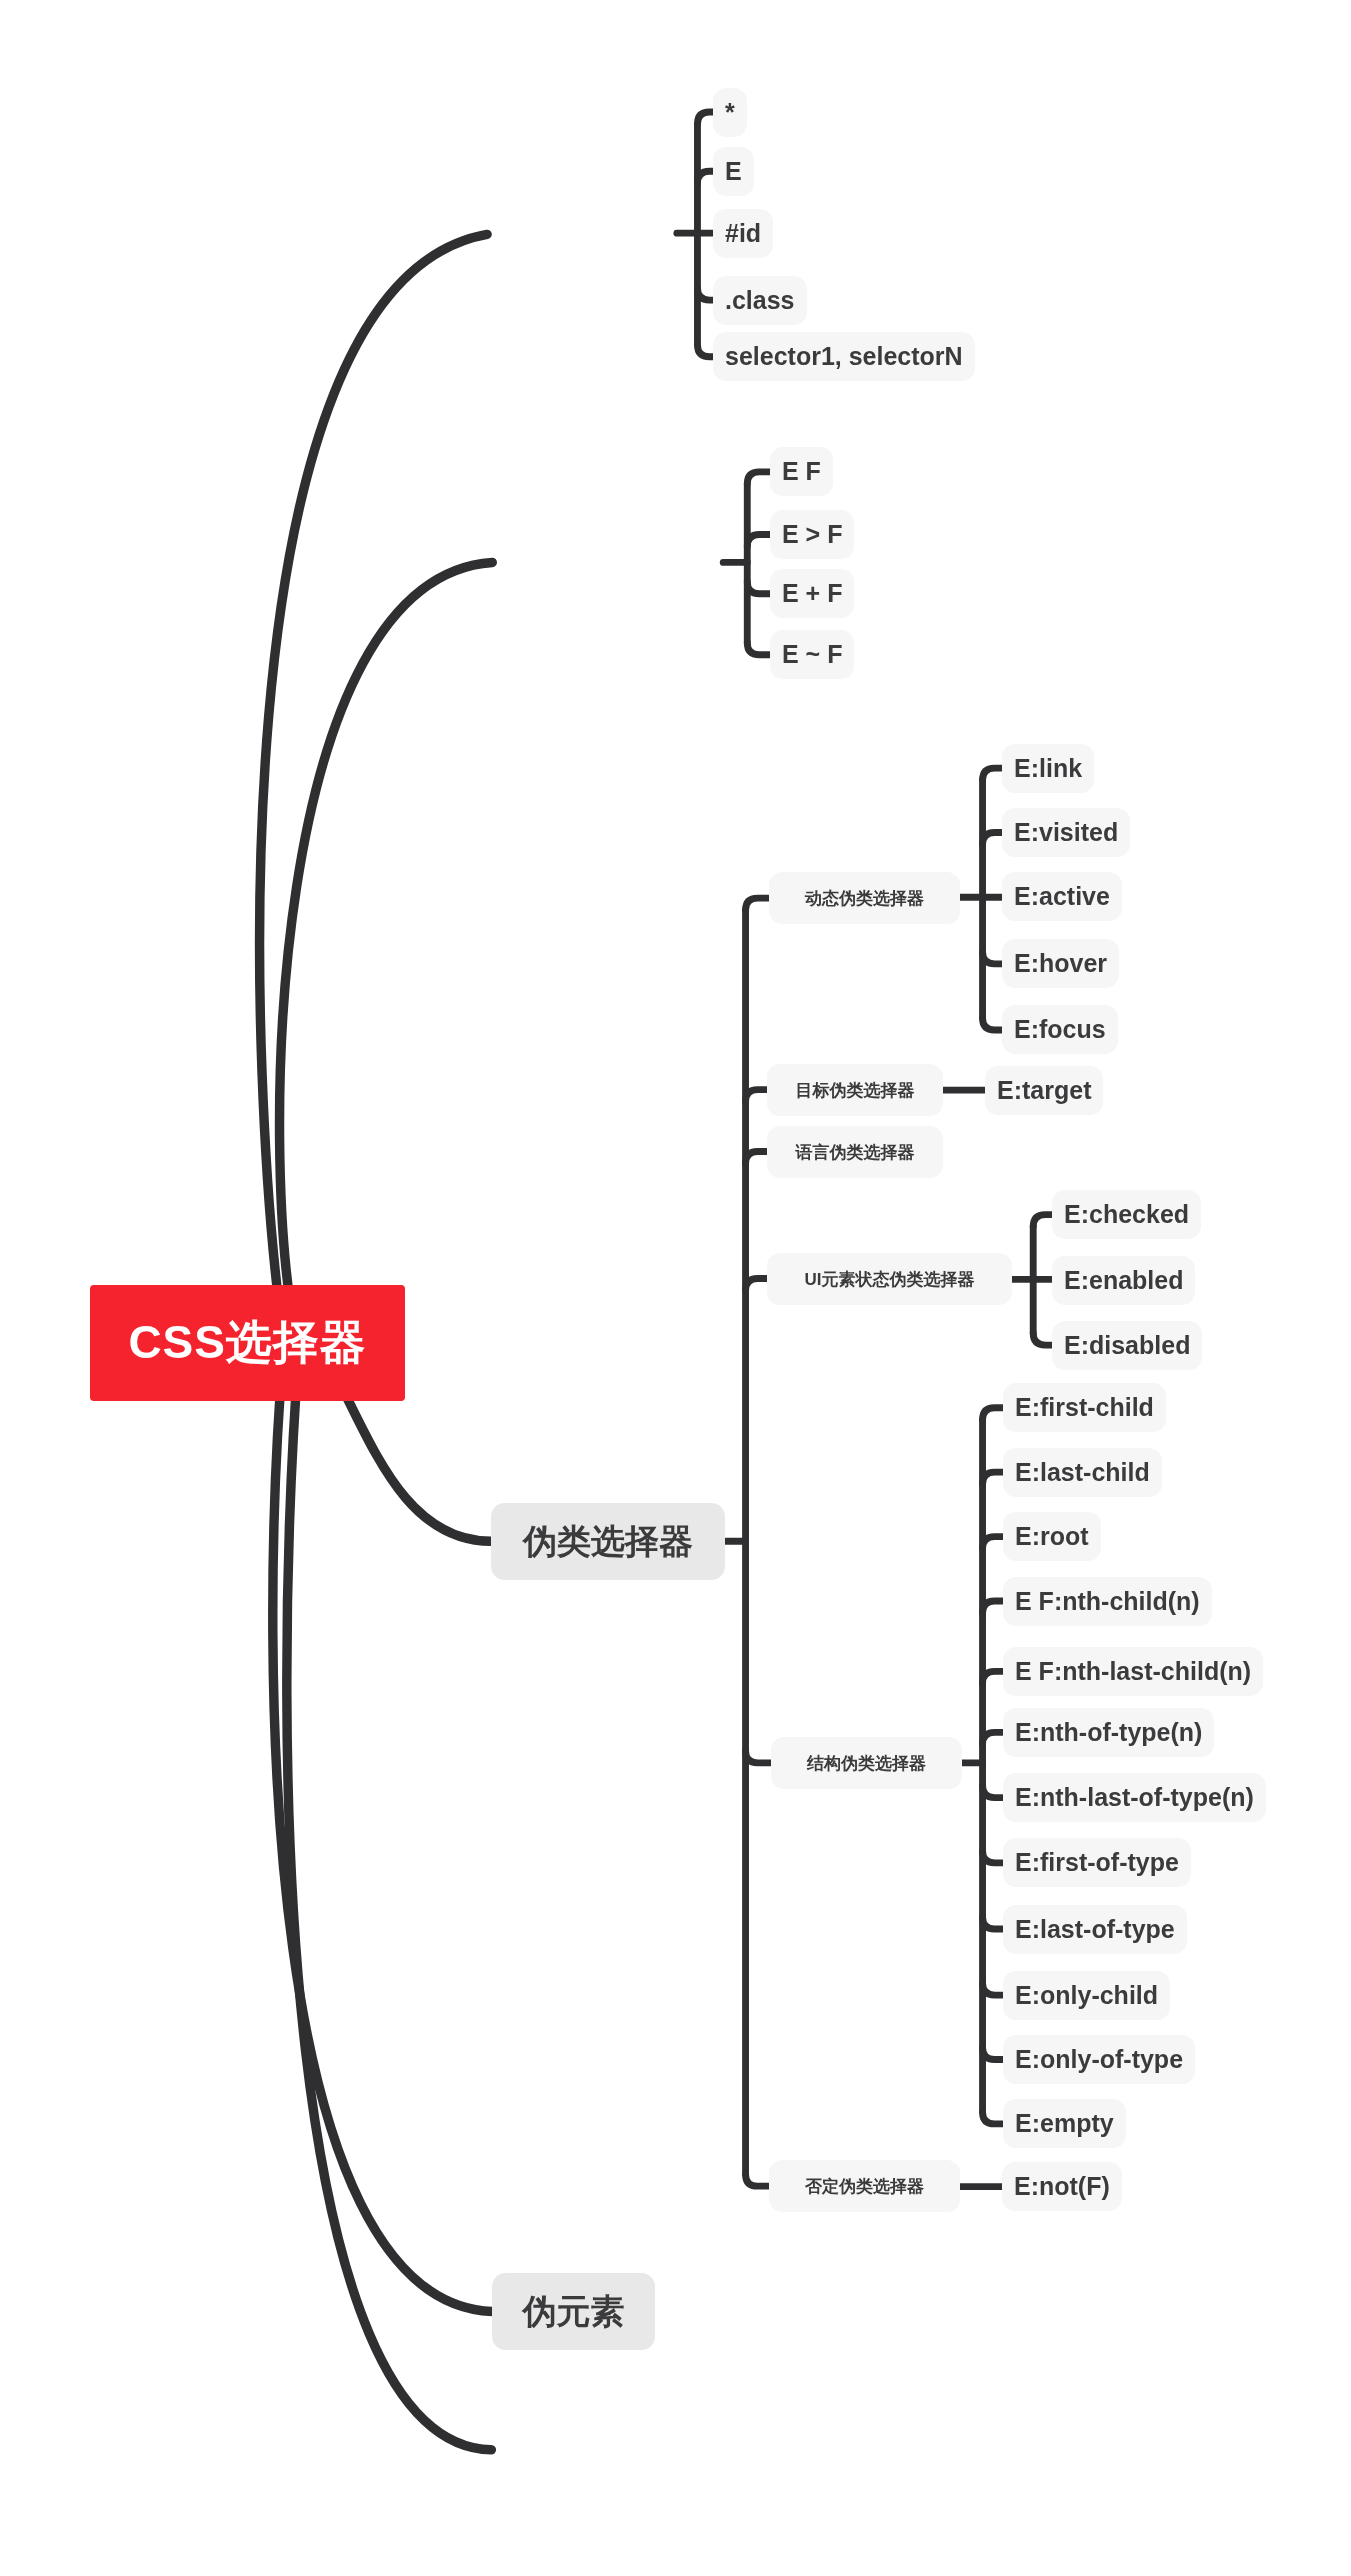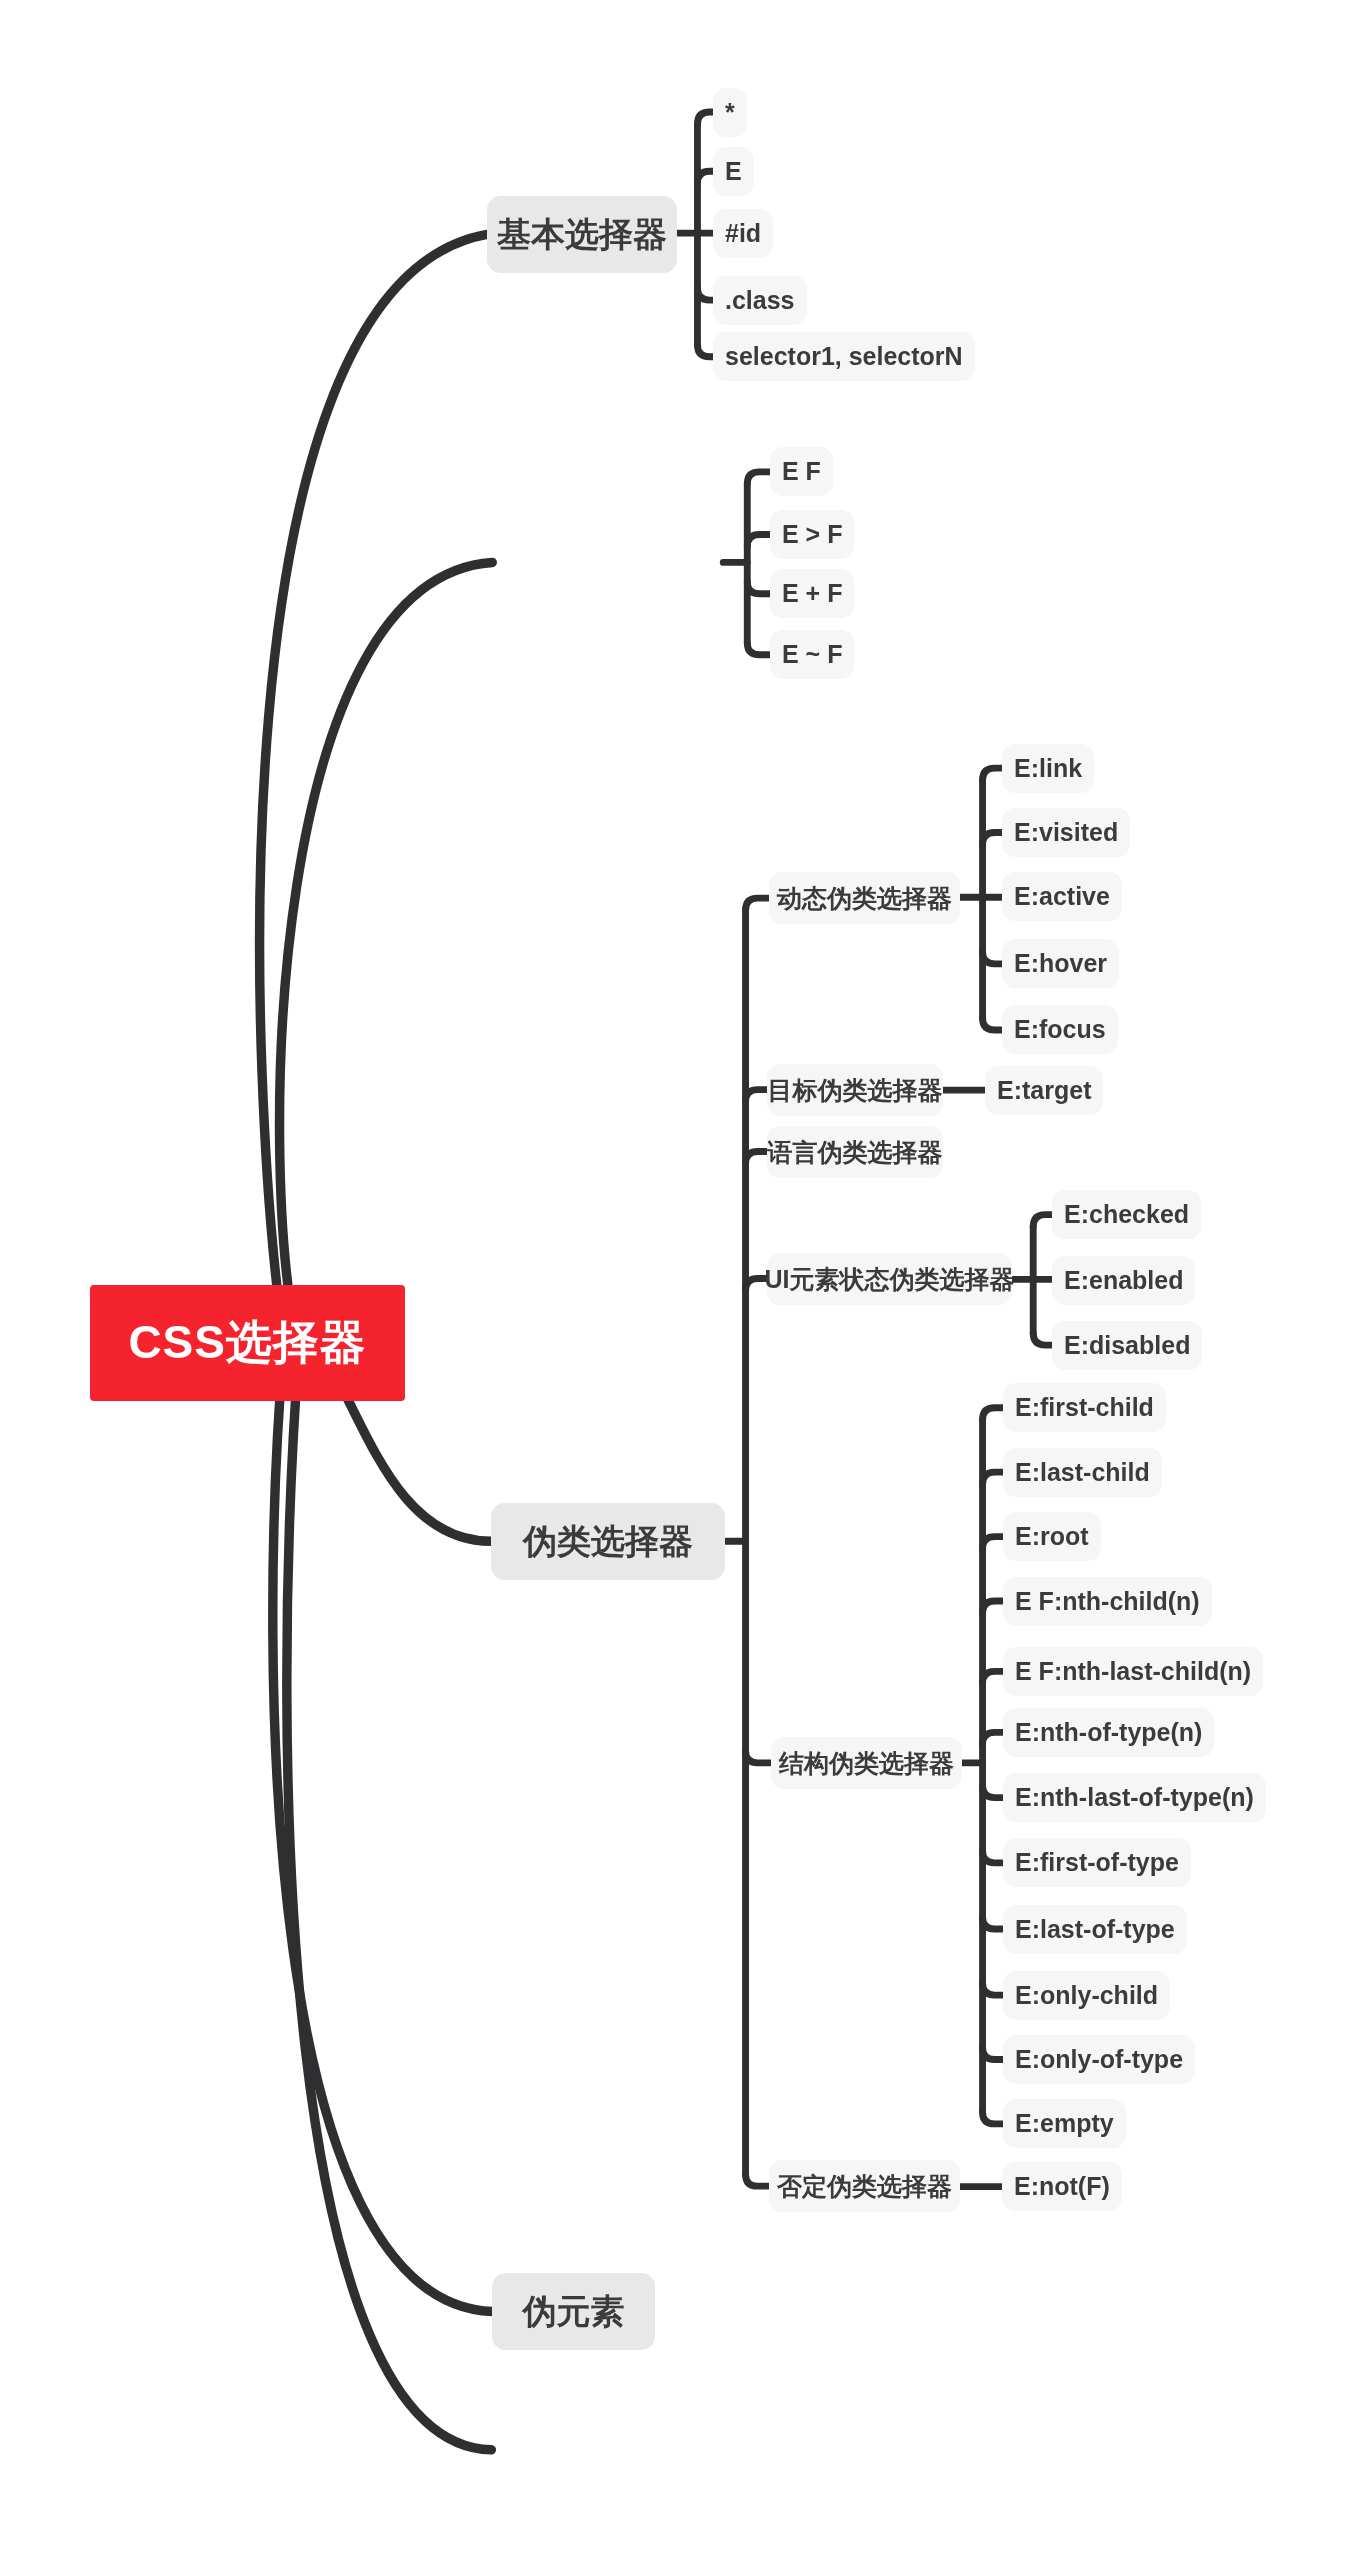--- a/index.html
+++ b/index.html
@@ -26,21 +26,21 @@
   .root{
     background:var(--root-bg); color:var(--root-text);
     font-size:46px; border-radius:4px; letter-spacing:0.9px;
   }
   .branch{
     background:var(--branch-bg);
     font-size:34px; border-radius:13.7px;
   }
   .sub{
     background:var(--node-bg);
-    font-size:25px; border-radius:13px; height:52px;
+    font-size:17px; border-radius:13px; height:52px;
   }
   .leaf{
     background:var(--node-bg);
     font-size:25px; font-weight:600; border-radius:13px;
     height:49px; padding:0 12px; justify-content:flex-start;
   }
 </style>
 </head>
 <body>
 
@@ -104,21 +104,20 @@
     <path class="connector twig" d="M1144,2232.5 Q1144,2246.5 1158,2246.5 H1168"></path>
     <path class="connector twig" d="M1144,2309.5 Q1144,2323.5 1158,2323.5 H1168"></path>
     <path class="connector twig" d="M1144,2384.5 Q1144,2398.5 1158,2398.5 H1168"></path>
     <path class="connector twig" d="M1144,2459.5 Q1144,2473.5 1158,2473.5 H1168"></path>
 
     <path class="connector twig" d="M1117,2546.5 L1167,2546.5"></path>
   </svg>
 
   <div class="node root" style="left:90px;top:1285px;width:315px;height:116px;">CSS选择器</div>
 
-  <div class="node branch" style="left:487px;top:196px;width:190px;height:77px;">基本选择器</div>
   <div class="node branch" style="left:491px;top:1503px;width:234px;height:77px;">伪类选择器</div>
   <div class="node branch" style="left:492px;top:2273px;width:163px;height:77px;">伪元素</div>
 
   <div class="node leaf" style="left:713px;top:88px;">*</div>
   <div class="node leaf" style="left:713px;top:147px;">E</div>
   <div class="node leaf" style="left:713px;top:209px;">#id</div>
   <div class="node leaf" style="left:713px;top:276px;">.class</div>
   <div class="node leaf" style="left:713px;top:332px;">selector1, selectorN</div>
 
   <div class="node leaf" style="left:770px;top:447px;">E F</div>

